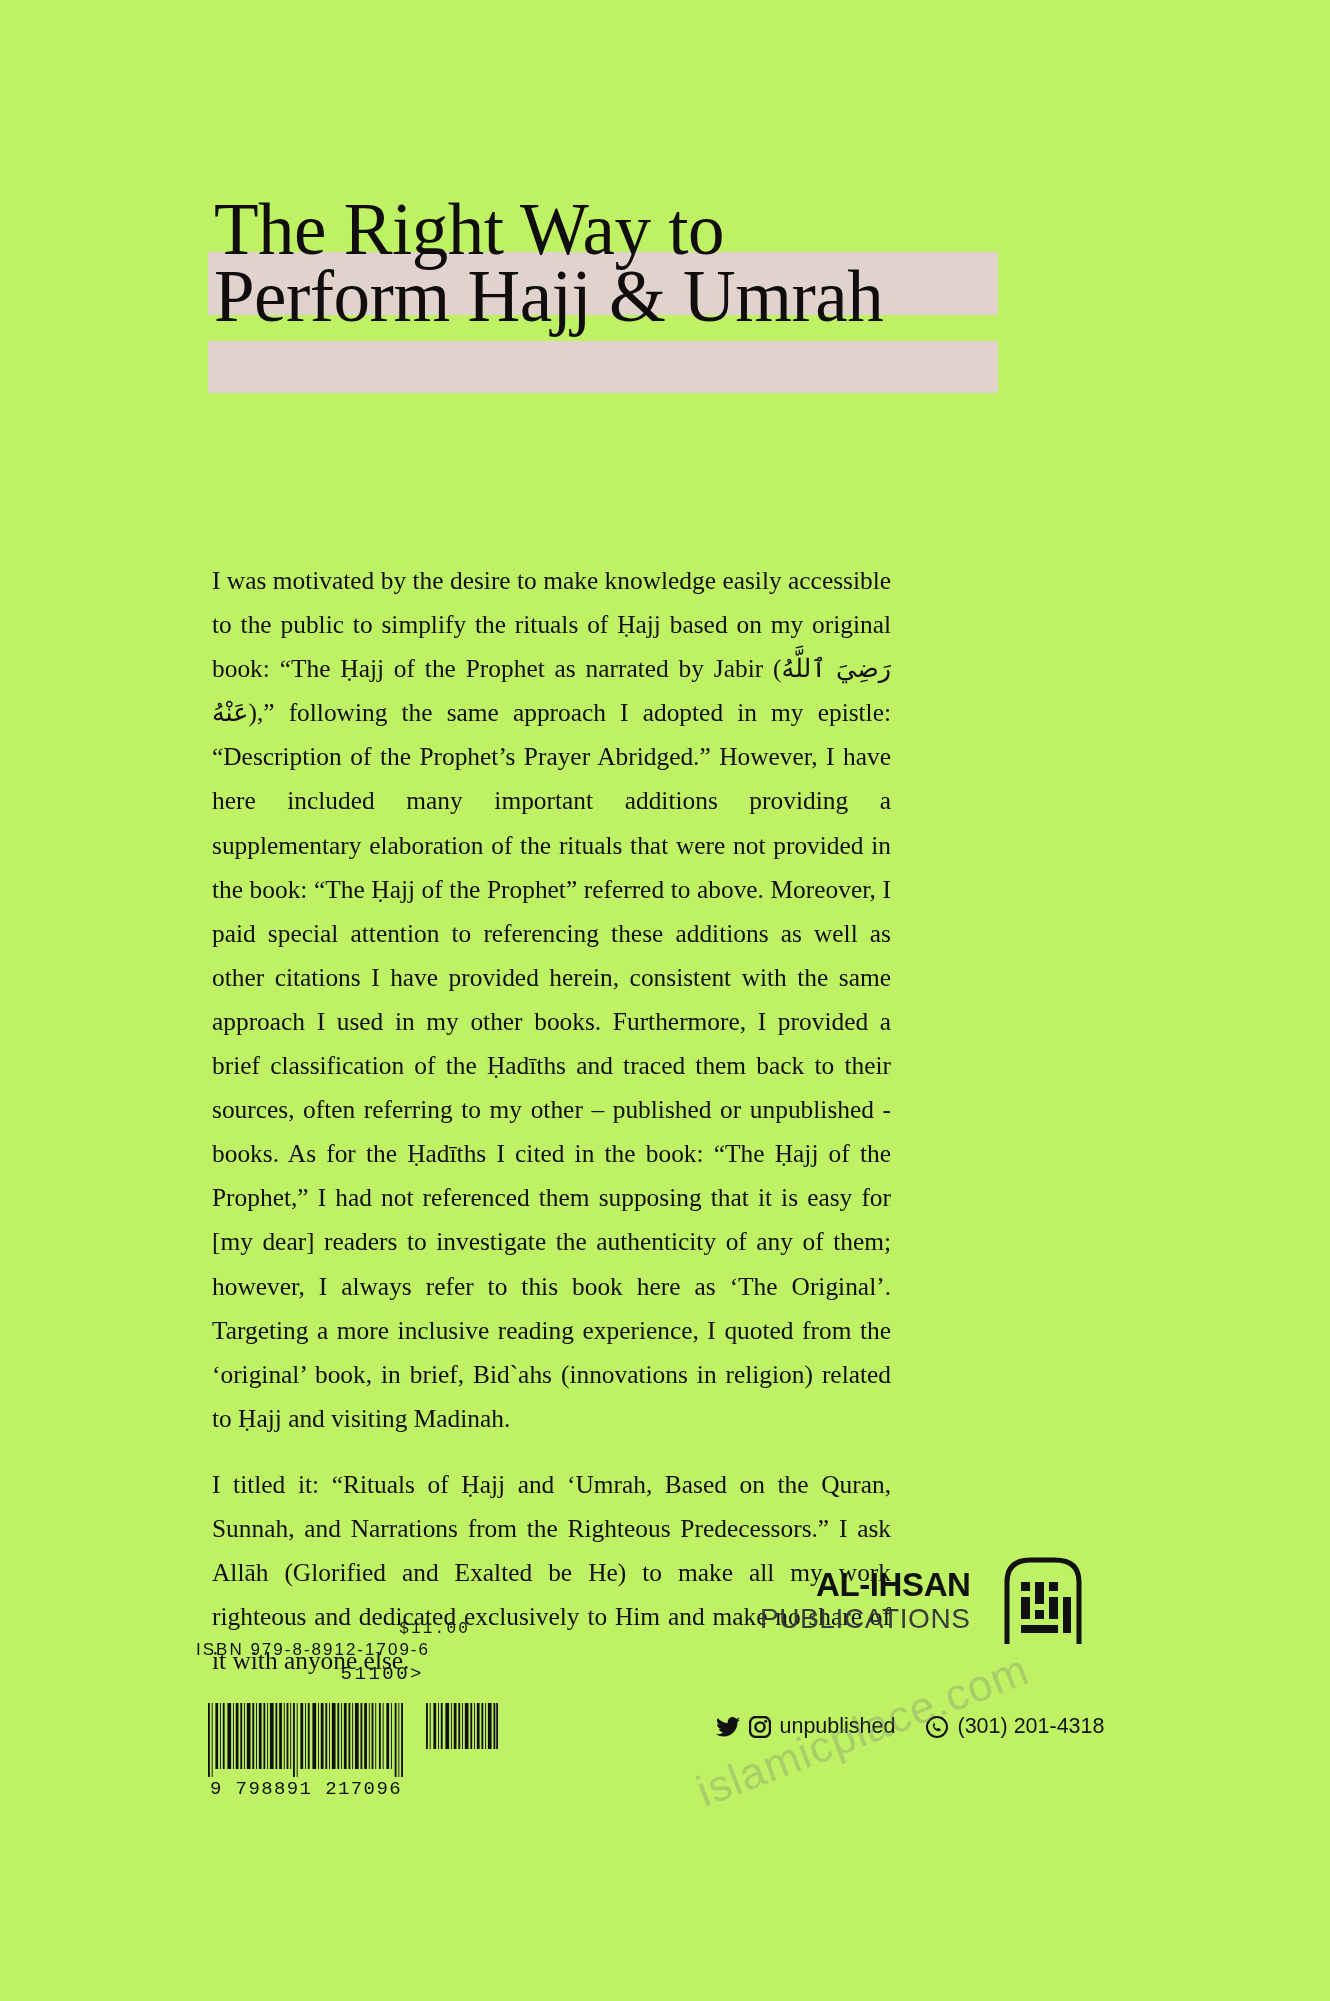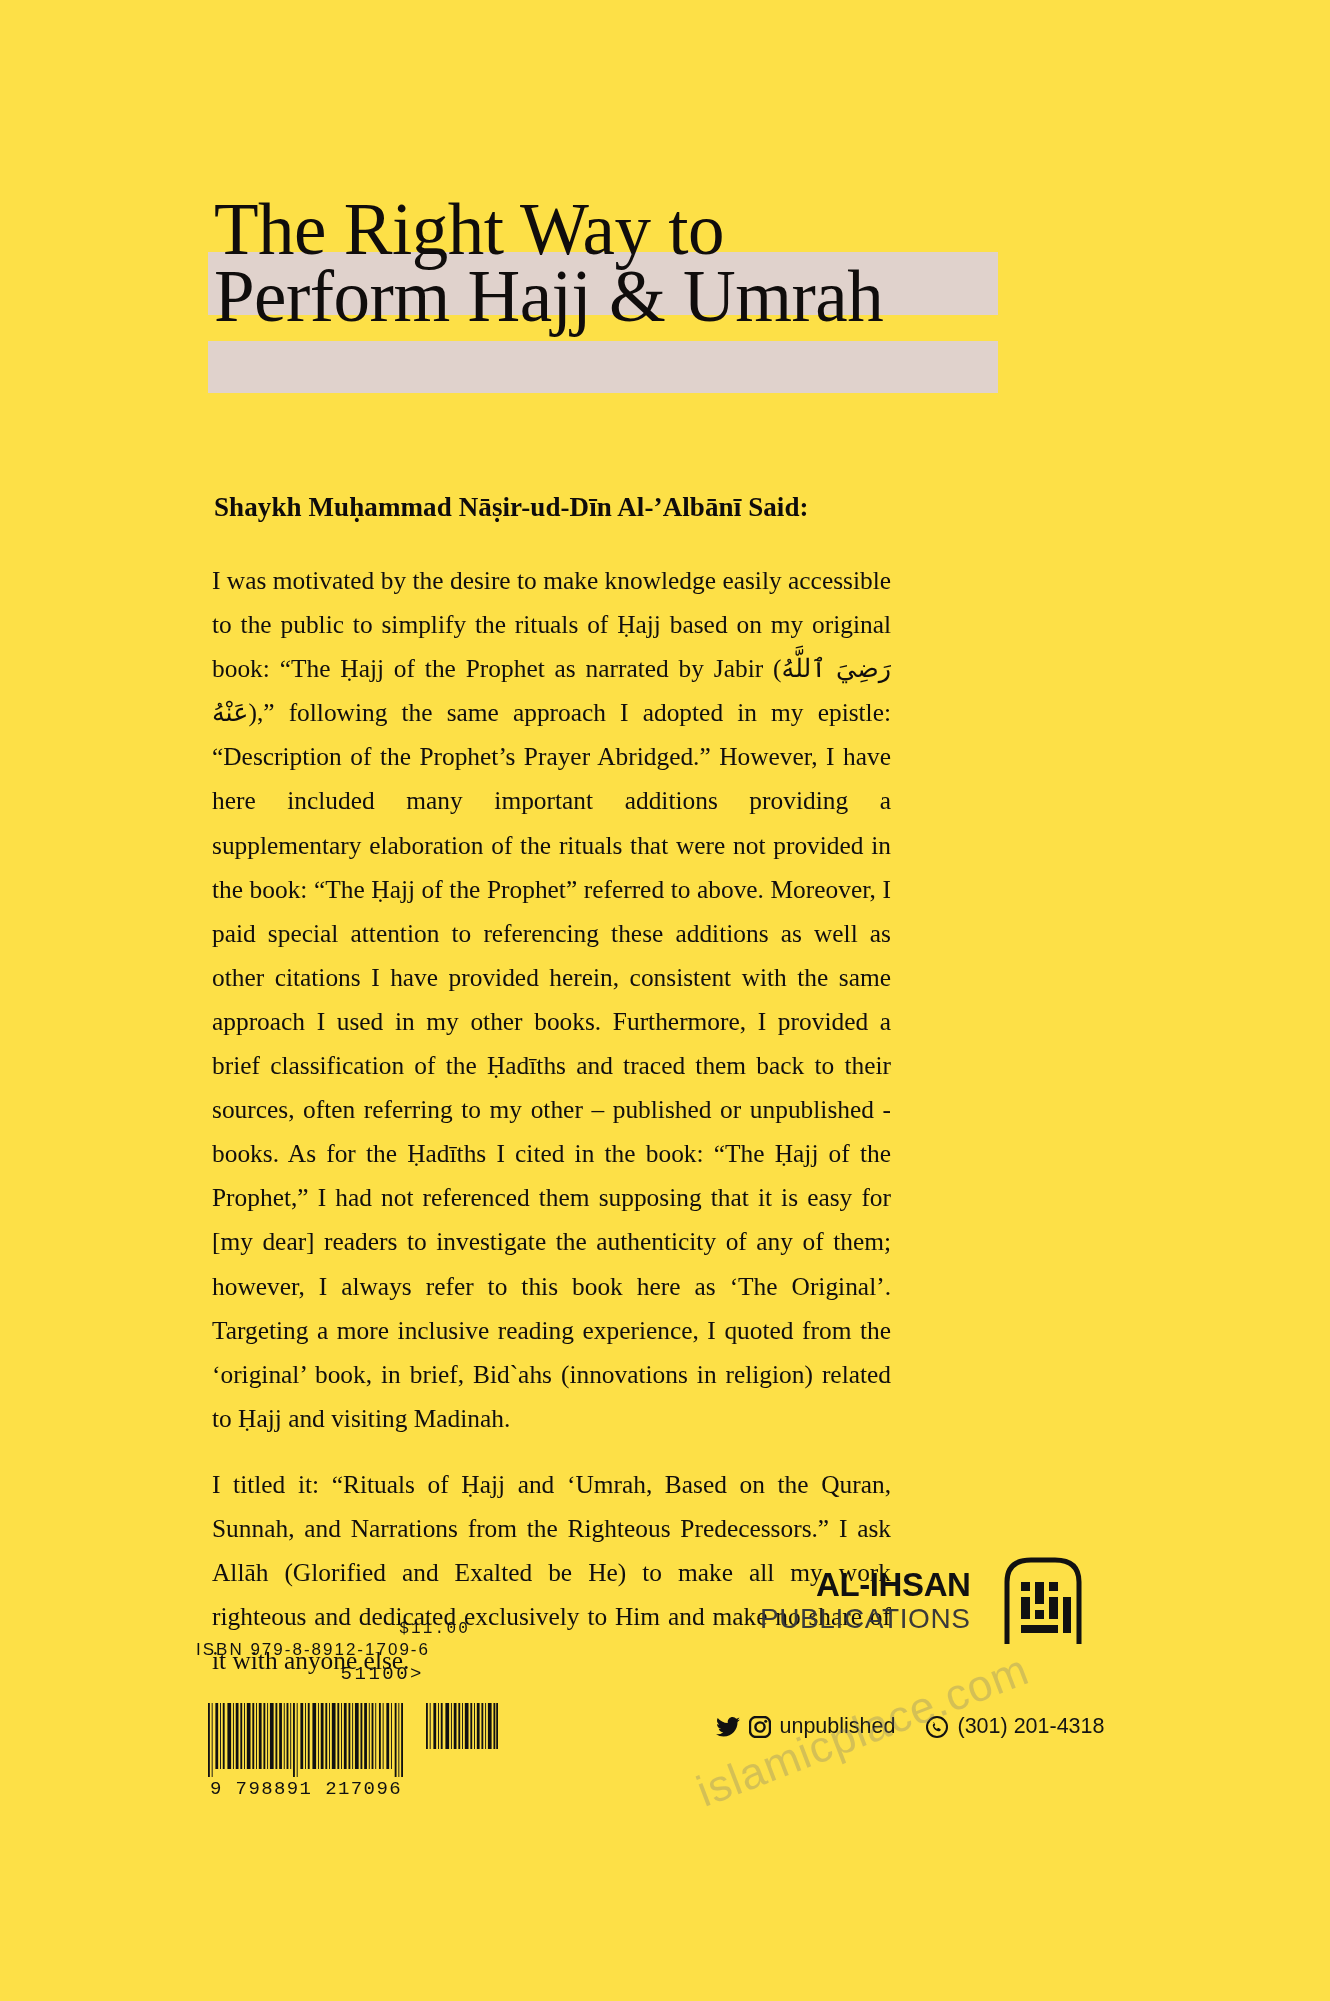--- a/index.html
+++ b/index.html
@@ -7,21 +7,21 @@
     width:1330px;height:2001px;
     background:#ffffff;
     font-family:"Liberation Serif", serif;
     color:#111111;
     position:relative;
     overflow:hidden;
   }
   .page{
     position:absolute;
     left:0;top:0;width:1330px;height:2001px;
-    background:#fde047;
+    background:#bef264;
   }
 
   
   .title-block{
     position:absolute;
     left:214px; top:196px;
     width:860px;
   }
   .title-band{
     position:absolute;
@@ -221,21 +221,20 @@
 
   <div class="title-block">
     <div class="title-band"></div>
     <div class="title-band2"></div>
     <div class="title-text">
       <span class="title-line">The Right Way to</span>
       <span class="title-line">Perform Hajj &amp; Umrah</span>
     </div>
   </div>
 
-  <div class="author-line">Shaykh Muḥammad Nāṣir-ud-Dīn Al-’Albānī Said:</div>
 
   <div class="body-col">
     <p class="para">I was motivated by the desire to make knowledge easily accessible to the public to simplify the rituals of Ḥajj based on my original book: “The Ḥajj of the Prophet as narrated by Jabir (رَضِيَ ٱللَّهُ عَنْهُ),” following the same approach I adopted in my epistle: “Description of the Prophet’s Prayer Abridged.” However, I have here included many important additions providing a supplementary elaboration of the rituals that were not provided in the book: “The Ḥajj of the Prophet” referred to above. Moreover, I paid special attention to referencing these additions as well as other citations I have provided herein, consistent with the same approach I used in my other books. Furthermore, I provided a brief classification of the Ḥadīths and traced them back to their sources, often referring to my other – published or unpublished - books. As for the Ḥadīths I cited in the book: “The Ḥajj of the Prophet,” I had not referenced them supposing that it is easy for [my dear] readers to investigate the authenticity of any of them; however, I always refer to this book here as ‘The Original’. Targeting a more inclusive reading experience, I quoted from the ‘original’ book, in brief, Bid`ahs (innovations in religion) related to Ḥajj and visiting Madinah.</p>
     <p class="para">I titled it: “Rituals of Ḥajj and ‘Umrah, Based on the Quran, Sunnah, and Narrations from the Righteous Predecessors.” I ask Allāh (Glorified and Exalted be He) to make all my work righteous and dedicated exclusively to Him and make no share of it with anyone else.</p>
   </div>
 
   <div class="barcode-block">
     <div class="price-line">$11.00</div>
     <div class="isbn-line">ISBN 979-8-8912-1709-6</div>
     <div class="barcode-top">

